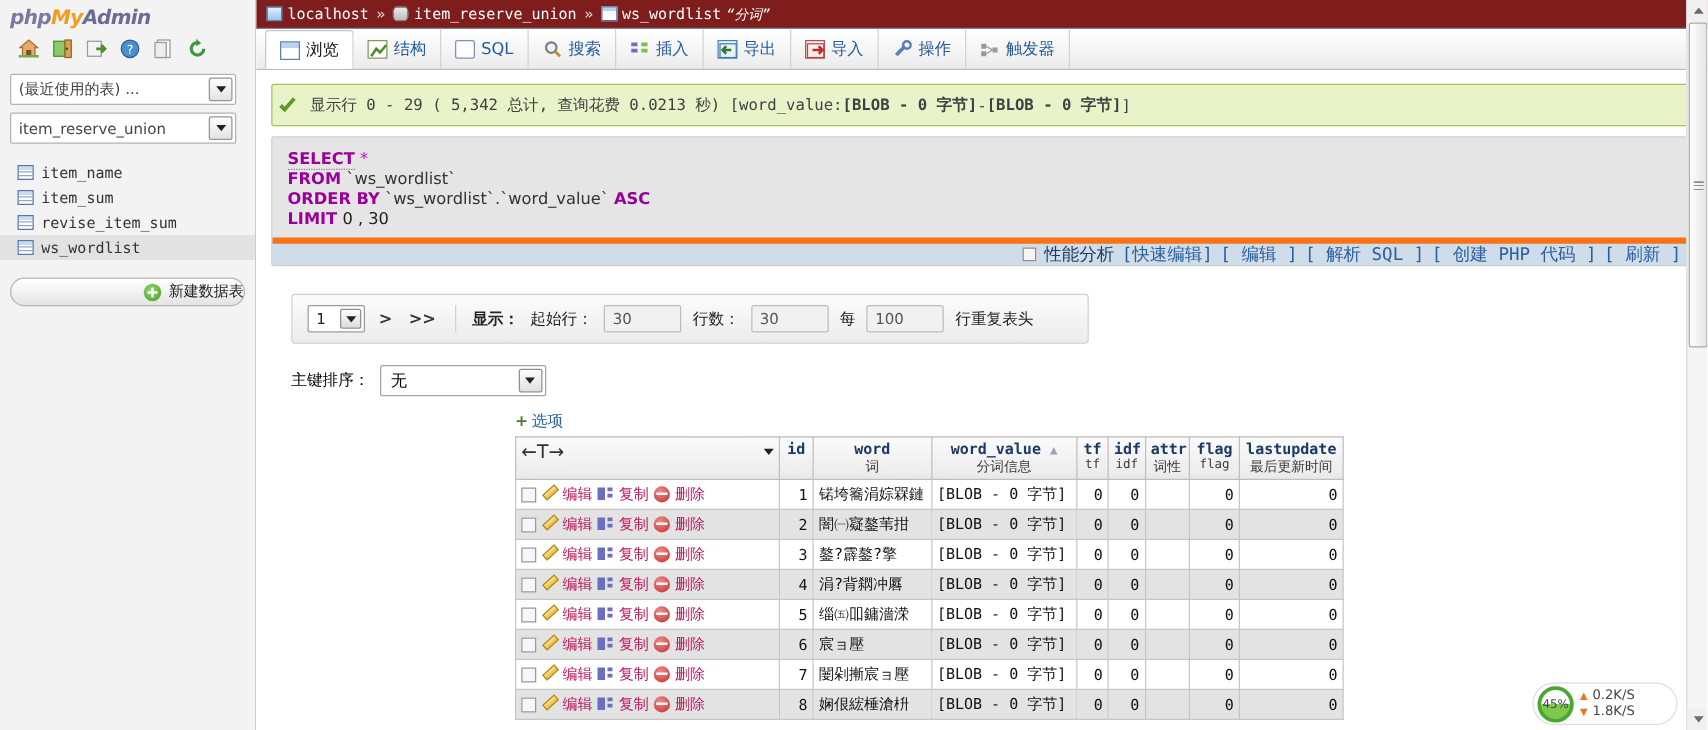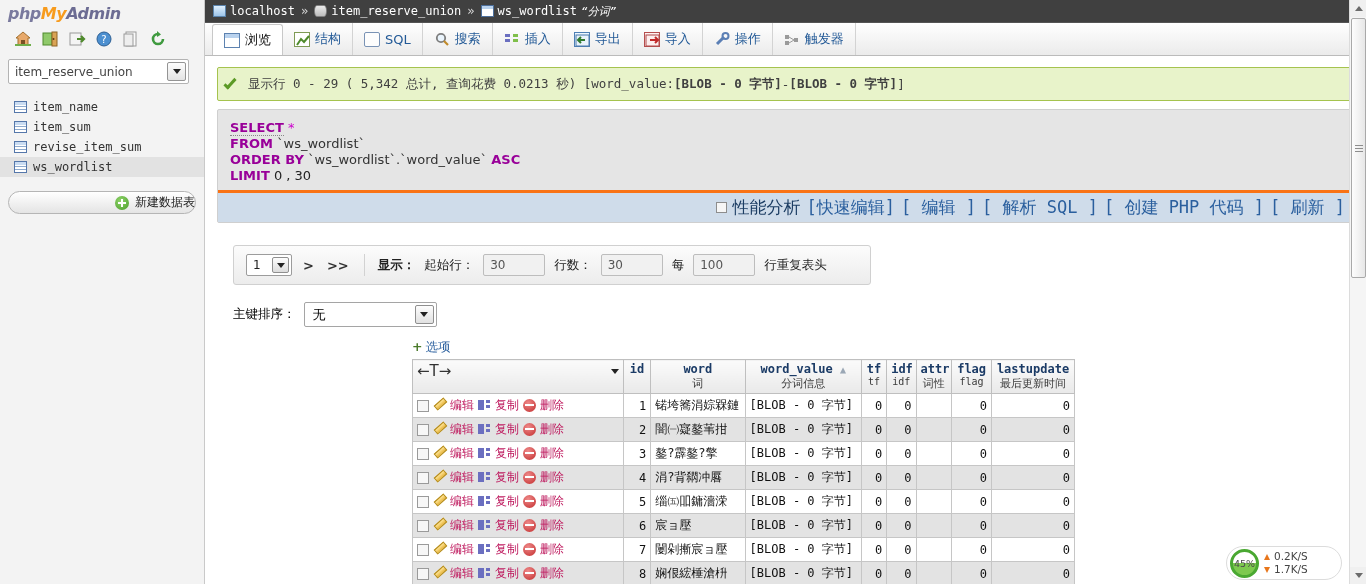--- a/index.html
+++ b/index.html
@@ -73,21 +73,21 @@
   }
   .plusico { width:14px;height:14px;border-radius:50%;background:radial-gradient(circle at 40% 35%, #8fd46a, #4a9d29);position:relative;flex:0 0 14px;}
   .plusico:before,.plusico:after{content:"";position:absolute;background:#fff;}
   .plusico:before{left:3px;top:6px;width:8px;height:2px;}
   .plusico:after{left:6px;top:3px;width:2px;height:8px;}
 
   
   #main { flex: 1 1 auto; position: relative; background: #fff; overflow: hidden; }
 
   .breadcrumb {
-    height: 23px; background: #404040;
+    height: 23px; background: #7f1d1d;
     display: flex; align-items: center; gap: 4px;
     padding-left: 8px; color: #fff;
     font-family: "DejaVu Sans Mono", "Liberation Mono", monospace;
     font-size: 12px;
     border-bottom: 1px solid #555;
   }
   .bc-sep { color: #d8d8d8; padding: 0 2px; }
   .bc-ico { width: 13px; height: 12px; display: inline-block; position: relative; }
   .ico-server { background: linear-gradient(#dff0ff,#9dc4e8); border:1px solid #5b84ad; }
   .ico-db { background: linear-gradient(#eaeaea,#bdbdbd); border:1px solid #808080; border-radius:3px/6px; }
@@ -141,25 +141,25 @@
     font-family: "DejaVu Sans", "Liberation Sans", sans-serif;
     font-size: 13px; line-height: 16px; color: #000;
   }
   .kw { color: #990099; font-weight: bold; }
   .kw-u { color:#990099; font-weight:bold; border-bottom: 1px dotted #888; }
   .star { color: #cc00cc; }
   .tick { color: #333; }
   .num { color: #222; }
 
   .sqlactions {
-    background: #cfdcea; border-top: 3px solid #f97316;
-    height: 32px; display: flex; align-items: center; justify-content: flex-end;
+    background: #cfdcea; border-top: 5px solid #f97316;
+    height: 22px; display: flex; align-items: center; justify-content: flex-end;
     gap: 6px; padding-right: 8px;
     font-family: "DejaVu Sans Mono", "Liberation Mono", monospace;
-    font-size: 17px; color: #1c3d63;
+    font-size: 14px; color: #1c3d63;
   }
   .sqlactions .cb { width:11px;height:11px;border:1px solid #8d8d8d;background:#f6f6f6; }
   .lnk { color: #2a5f9e; }
 
   .navbar {
     margin: 22px 0 0 28px;
     background: linear-gradient(#fcfcfc,#ececec);
     border: 1px solid #d0d0d0; border-radius: 3px;
     width: 638px; height: 40px;
     display: flex; align-items: center; gap: 9px; padding-left: 12px;
@@ -324,20 +324,28 @@
           </svg>
       </span>
       <span class="mini-ico">
         <svg width="18" height="18" viewBox="0 0 18 18">
             <path d="M14 9 A5 5 0 1 1 9 4" stroke="#3f9a3f" stroke-width="2.6" fill="none"></path>
             <polygon points="8,1 12,4.5 8,7" fill="#3f9a3f"></polygon>
           </svg>
       </span>
     </div>
 
+    <div class="sel-wrap">
+      <div class="fakeselect">
+        <span>(最近使用的表) ...</span>
+        <span class="arrowbox">
+            <span class="tri-down"></span>
+          </span>
+      </div>
+    </div>
 
     <div class="sel-wrap">
       <div class="fakeselect">
         <span>item_reserve_union</span>
         <span class="arrowbox">
             <span class="tri-down"></span>
           </span>
       </div>
     </div>
 
@@ -750,21 +758,21 @@
       <div class="ring">
         <span>45%</span>
       </div>
       <div class="spd">
         <div>
           <span class="up-tri"></span>
           <span>0.2K/S</span>
         </div>
         <div>
           <span class="dn-tri"></span>
-          <span>1.7K/S</span>
+          <span>1.8K/S</span>
         </div>
       </div>
     </div>
 
     <div id="vscroll">
       <div class="sb-arrow sb-up"></div>
       <div class="sb-thumb">
         <span class="sb-grip"></span>
       </div>
       <div class="sb-arrow sb-down"></div>

